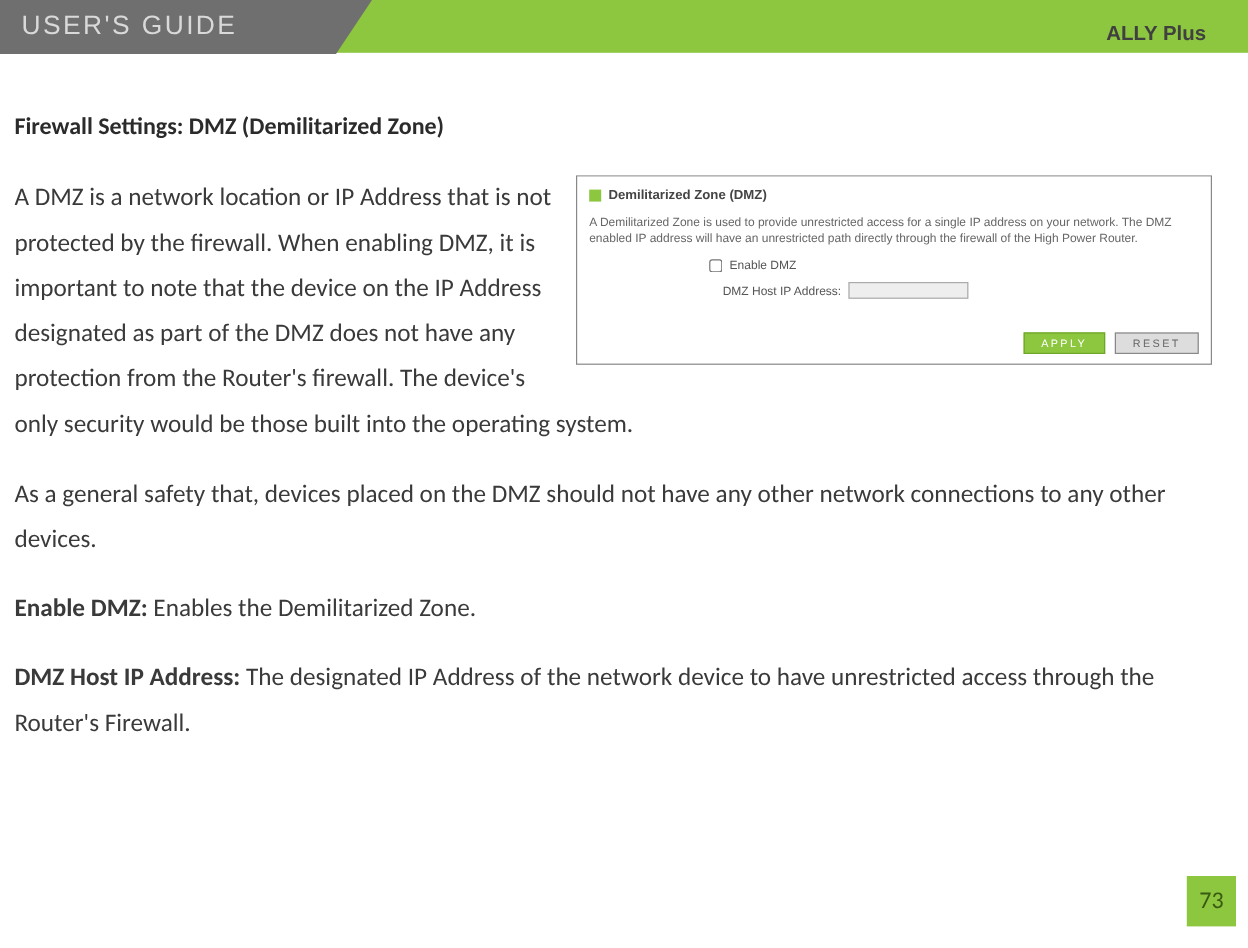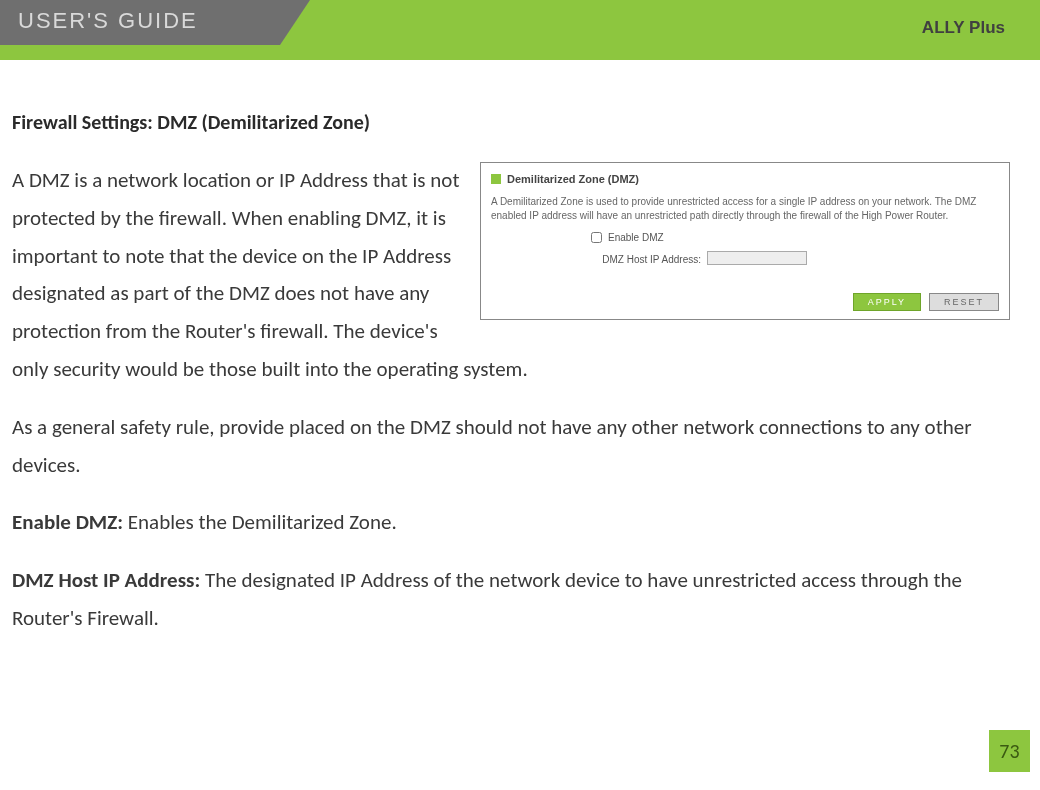--- a/index.html
+++ b/index.html
@@ -6,21 +6,21 @@
     body {
       width: 1040px;
       height: 790px;
       font-family: Calibri, Arial, sans-serif;
       color: #3a3a3a;
       position: relative;
       background: #fff;
     }
     .header {
       width: 100%;
-      height: 60px;
+      height: 44px;
       background: #8dc63f;
       position: relative;
     }
     .header-left-bg {
       position: absolute;
       left: 0; top: 0;
       width: 280px;
       height: 45px;
       background: #6f6f6f;
     }
@@ -187,21 +187,21 @@
         </div>
       </div>
       <div class="btn-row">
         <div class="btn apply">APPLY</div>
         <div class="btn reset">RESET</div>
       </div>
     </div>
 
     <div class="body-text">
       <div class="para">A DMZ is a network location or IP Address that is not protected by the firewall.  When enabling DMZ, it is important to note that the device on the IP Address designated as part of the DMZ does not have any protection from the Router's firewall.  The device's only security would be those built into the operating system.</div>
-      <div class="para">As a general safety rule, provide placed on the DMZ should not have any other network connections to any other devices.</div>
+      <div class="para">As a general safety that, devices placed on the DMZ should not have any other network connections to any other devices.</div>
       <div class="para">
         <span class="bold">Enable DMZ:</span><span> Enables the Demilitarized Zone.</span>
       </div>
       <div class="para">
         <span class="bold">DMZ Host IP Address:</span><span> The designated IP Address of the network device to have unrestricted access through the Router's Firewall.</span>
       </div>
     </div>
 
   </div>
 </div>

